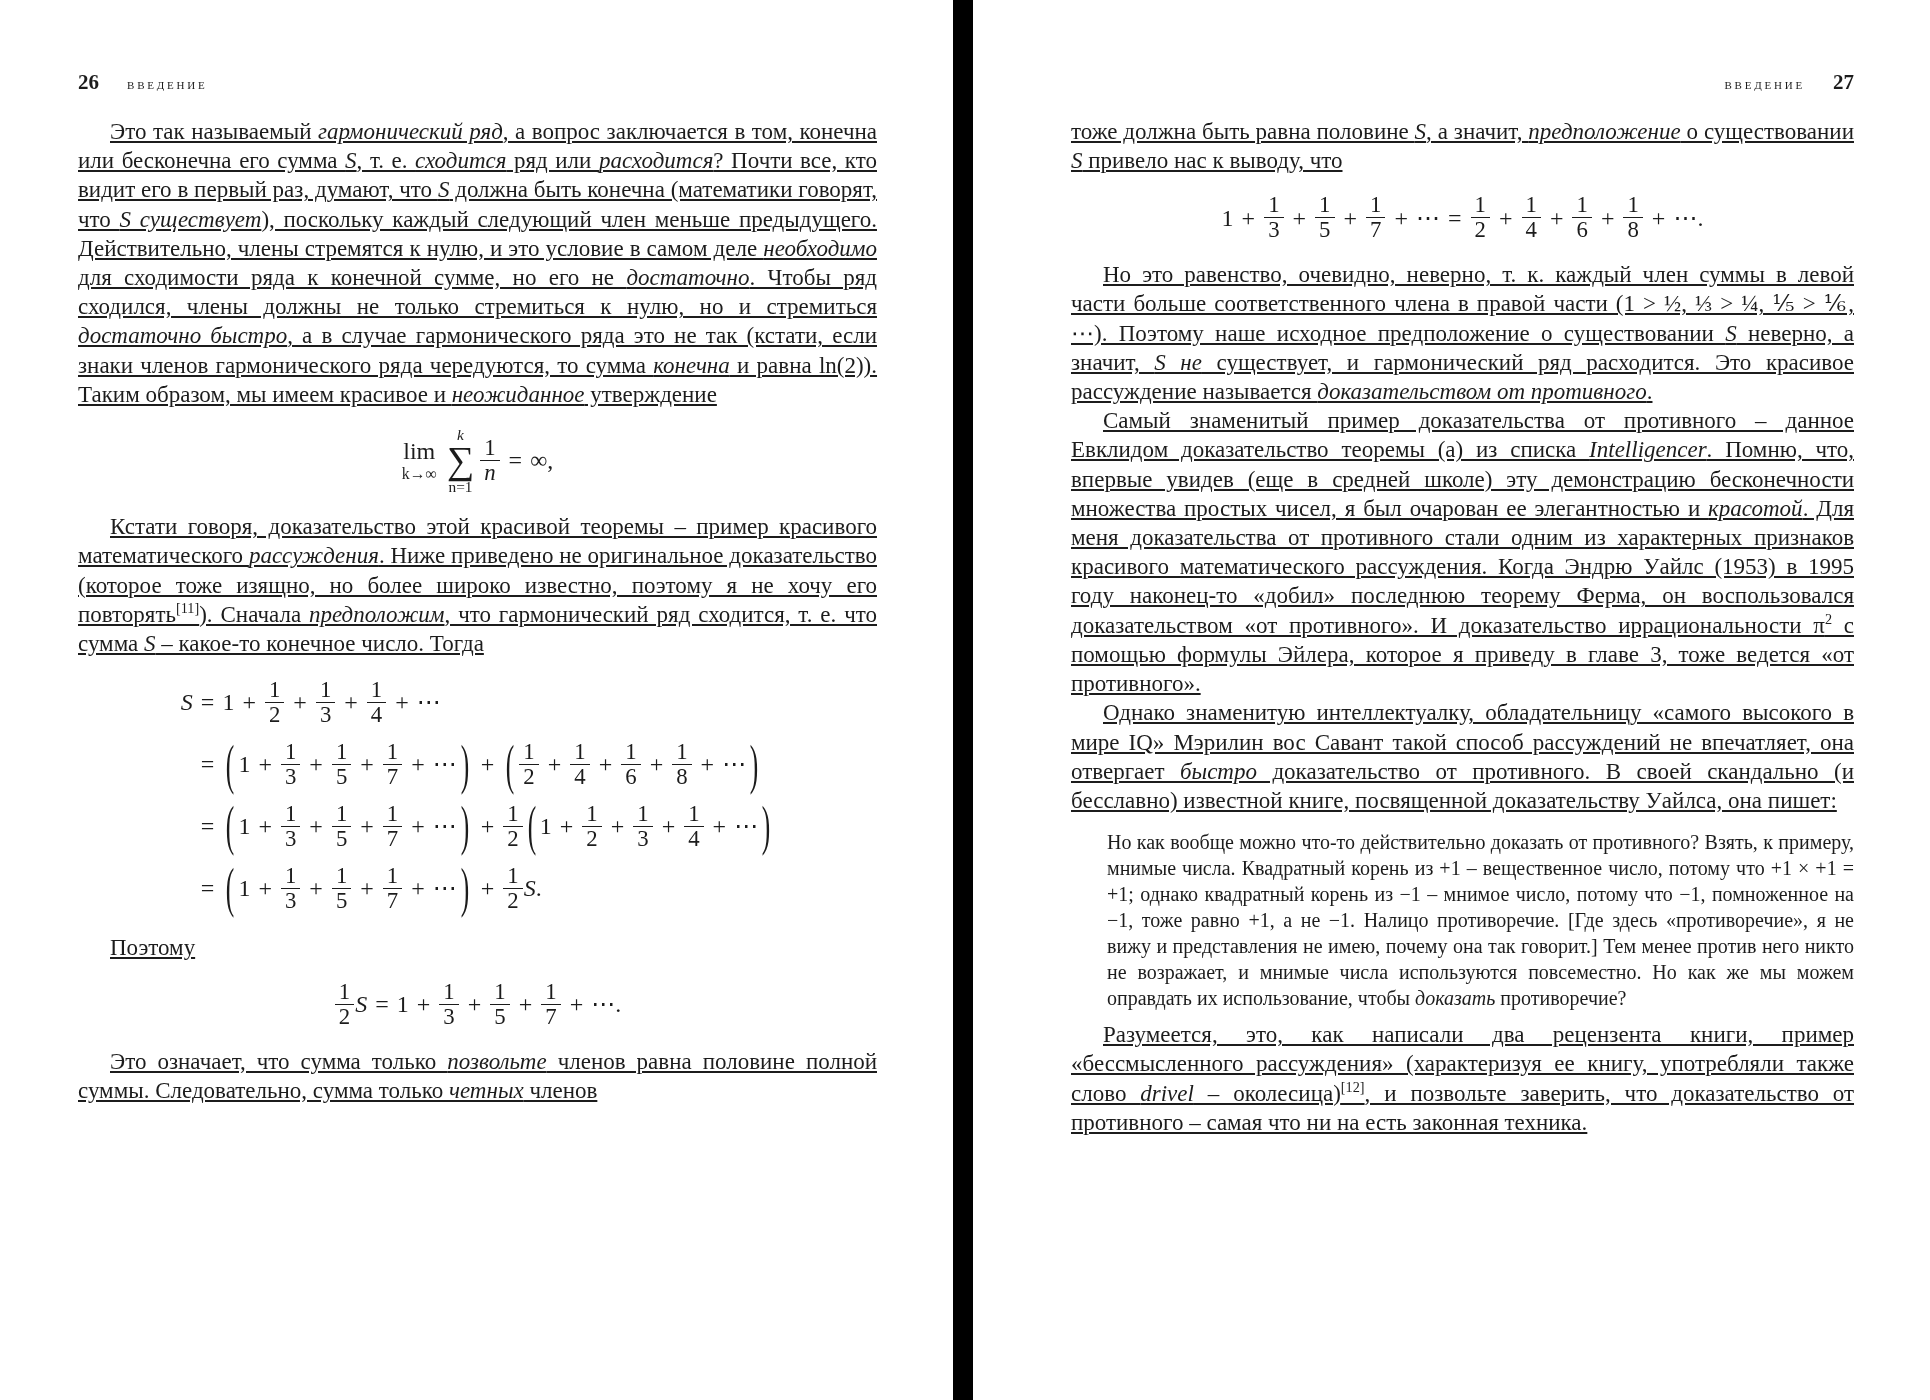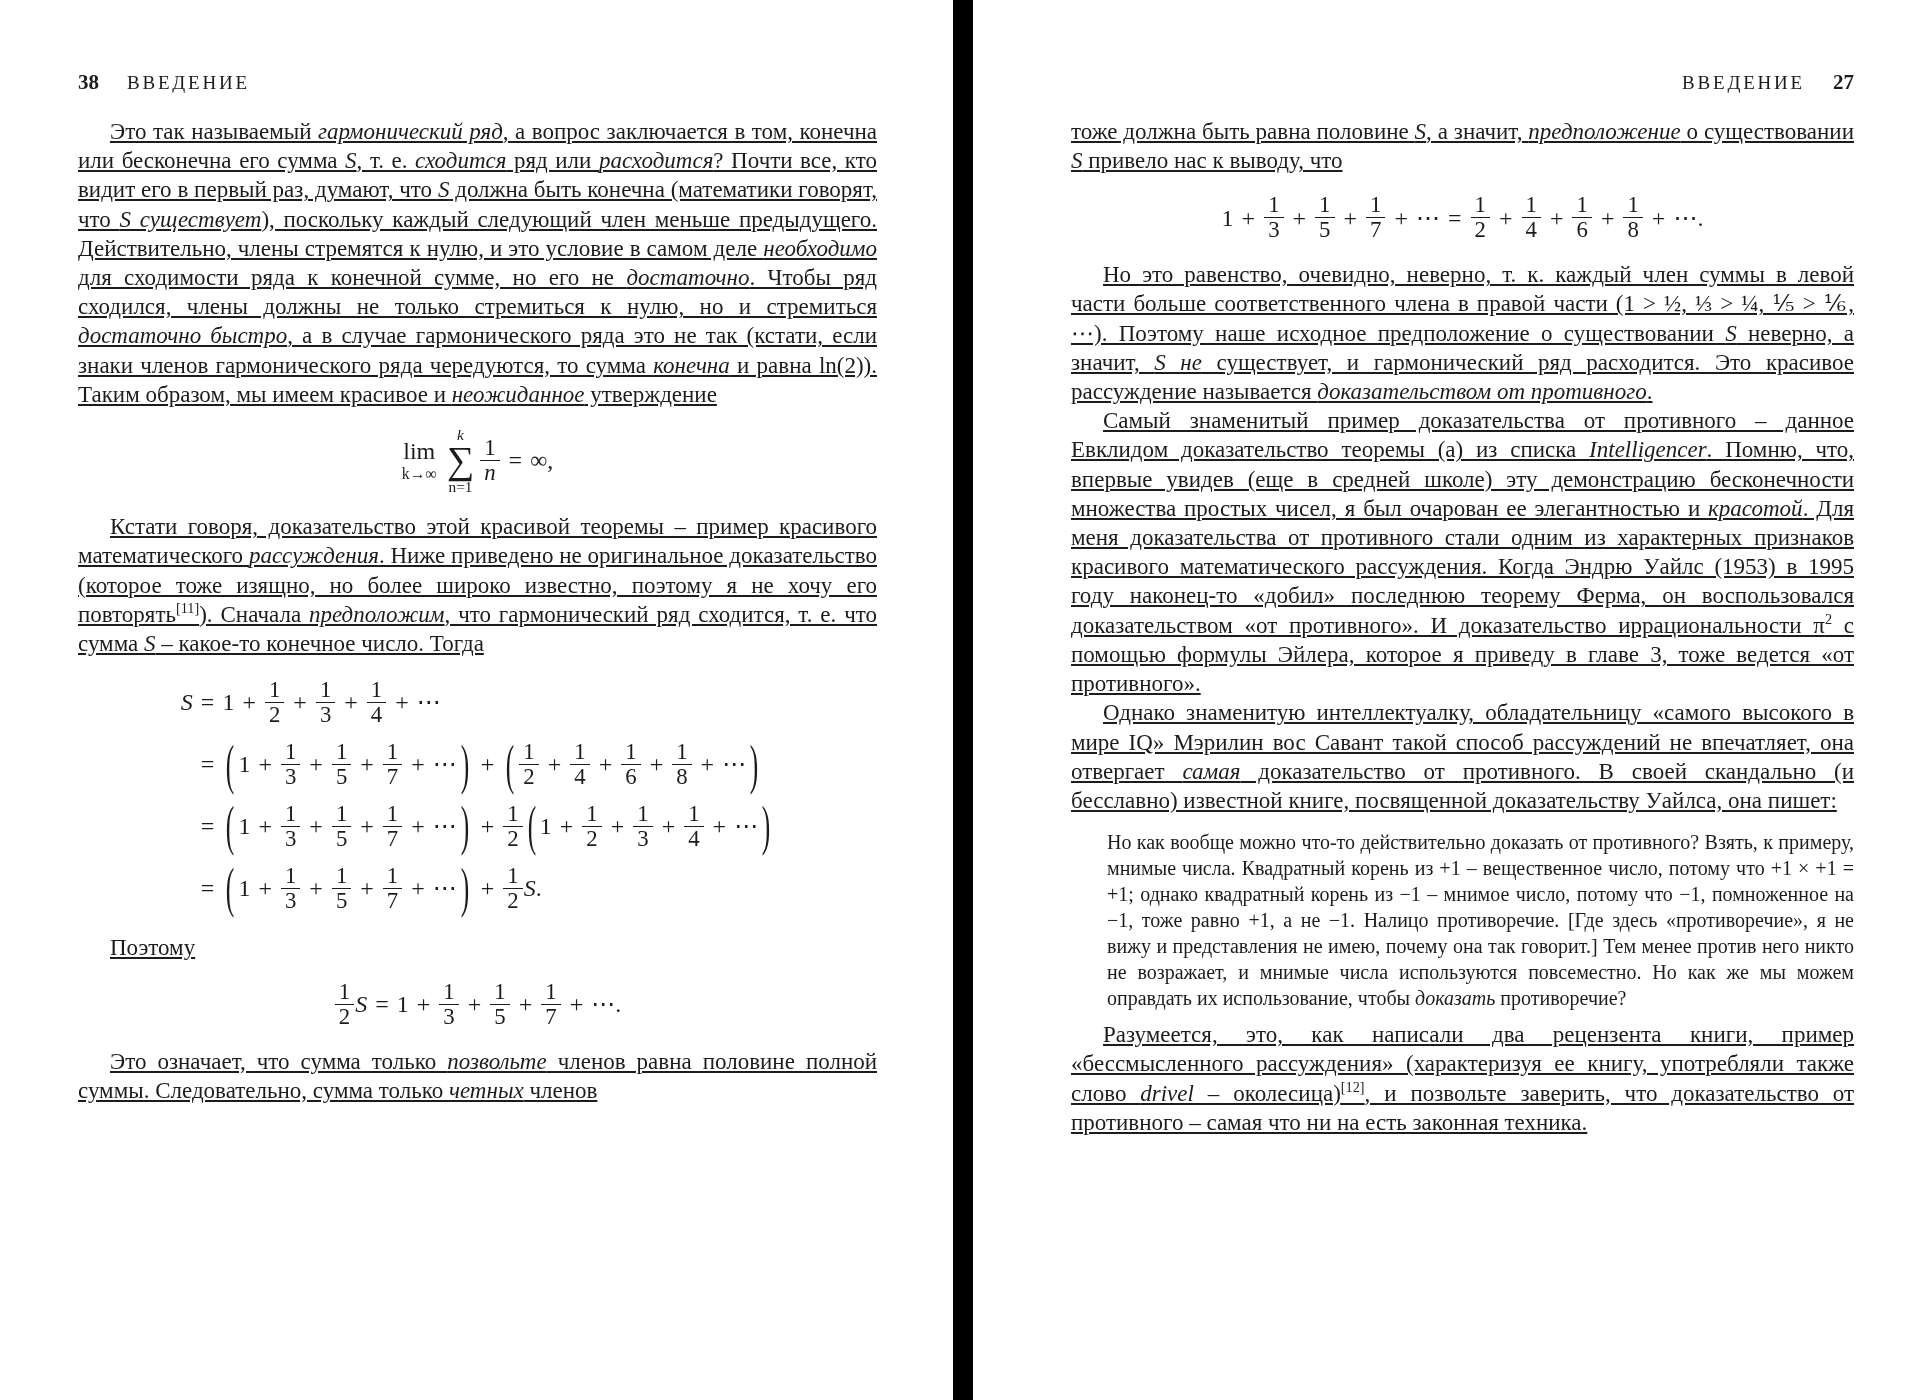--- a/index.html
+++ b/index.html
@@ -12,21 +12,21 @@
   .page.left{width:953px;padding:70px 76px 0 78px;}
   .gutter{width:20px;height:1400px;background:#000;}
   .page.right{width:957px;padding:70px 76px 0 98px;}
 
   
   .pg-head{display:flex;align-items:baseline;margin-bottom:22px;}
   .pg-head.right-head{justify-content:flex-end;}
   .pg-num{font-weight:bold;font-size:21px;}
   .left-head .pg-num{margin-right:28px;}
   .right-head .pg-num{margin-left:28px;}
-  .pg-title{font-size:19px;letter-spacing:2.8px;}
+  .pg-title{font-size:11px;letter-spacing:2.8px;}
 
   
   .body{font-size:23px;line-height:1.27;text-align:justify;hyphens:auto;}
   .para{margin:0;text-decoration:underline;}
   .para.indent{text-indent:32px;}
   em{font-style:italic;}
   sup{font-size:0.62em;line-height:0;}
 
   
   .display{display:flex;justify-content:center;align-items:center;margin:18px 0;font-size:24px;}
@@ -51,21 +51,21 @@
   
   .quote{font-size:20px;line-height:1.3;margin:14px 0 9px 36px;text-align:justify;}
 </style>
 </head>
 <body>
 
 <div class="spread">
 
   <section class="page left">
     <header class="pg-head left-head">
-      <span class="pg-num">38</span>
+      <span class="pg-num">26</span>
       <span class="pg-title">ВВЕДЕНИЕ</span>
     </header>
     <div class="body">
       <p class="para indent">Это так называемый <em>гармонический ряд</em>, а вопрос заключается в том, конечна или бесконечна его сумма <em>S</em>, т. е. <em>сходится</em> ряд или <em>расходится</em>? Почти все, кто видит его в первый раз, думают, что <em>S</em> должна быть конечна (математики говорят, что <em>S существует</em>), поскольку каждый следующий член меньше предыдущего. Действительно, члены стремятся к нулю, и это условие в самом деле <em>необходимо</em> для сходимости ряда к конечной сумме, но его не <em>достаточно</em>. Чтобы ряд сходился, члены должны не только стремиться к нулю, но и стремиться <em>достаточно быстро</em>, а в случае гармонического ряда это не так (кстати, если знаки членов гармонического ряда чередуются, то сумма <em>конечна</em> и равна ln(2)). Таким образом, мы имеем красивое и <em>неожиданное</em> утверждение</p>
       <div class="display">
           <span class="lim">
             <span>lim</span>
             <span class="sub">k→∞</span>
           </span>
           <span class="sum">
@@ -312,19 +312,19 @@
           <span class="mo">+</span>
           <span class="fr">
             <span class="n">1</span>
             <span class="d">8</span>
           </span>
           <span class="mo">+</span>
           <span class="mt">⋯.</span>
         </div>
       <p class="para indent">Но это равенство, очевидно, неверно, т. к. каждый член суммы в левой части больше соответственного члена в правой части (1 &gt; ½, ⅓ &gt; ¼, ⅕ &gt; ⅙, ⋯). Поэтому наше исходное предположение о существовании <em>S</em> неверно, а значит, <em>S не</em> существует, и гармонический ряд расходится. Это красивое рассуждение называется <em>доказательством от противного</em>.</p>
       <p class="para indent">Самый знаменитый пример доказательства от противного – данное Евклидом доказательство теоремы (а) из списка <em>Intelligencer</em>. Помню, что, впервые увидев (еще в средней школе) эту демонстрацию бесконечности множества простых чисел, я был очарован ее элегантностью и <em>красотой</em>. Для меня доказательства от противного стали одним из характерных признаков красивого математического рассуждения. Когда Эндрю Уайлс (1953) в 1995 году наконец-то «добил» последнюю теорему Ферма, он воспользовался доказательством «от противного». И доказательство иррациональности π<sup>2</sup> с помощью формулы Эйлера, которое я приведу в главе 3, тоже ведется «от противного».</p>
-      <p class="para indent">Однако знаменитую интеллектуалку, обладательницу «самого высокого в мире IQ» Мэрилин вос Савант такой способ рассуждений не впечатляет, она отвергает <em>самая</em> доказательство от противного. В своей скандально (и бесславно) известной книге, посвященной доказательству Уайлса, она пишет:</p>
+      <p class="para indent">Однако знаменитую интеллектуалку, обладательницу «самого высокого в мире IQ» Мэрилин вос Савант такой способ рассуждений не впечатляет, она отвергает <em>быстро</em> доказательство от противного. В своей скандально (и бесславно) известной книге, посвященной доказательству Уайлса, она пишет:</p>
       <blockquote class="quote">Но как вообще можно что-то действительно доказать от противного? Взять, к примеру, мнимые числа. Квадратный корень из +1 – вещественное число, потому что +1 × +1 = +1; однако квадратный корень из −1 – мнимое число, потому что −1, помноженное на −1, тоже равно +1, а не −1. Налицо противоречие. [Где здесь «противоречие», я не вижу и представления не имею, почему она так говорит.] Тем менее против него никто не возражает, и мнимые числа используются повсеместно. Но как же мы можем оправдать их использование, чтобы <em>доказать</em> противоречие?</blockquote>
       <p class="para indent">Разумеется, это, как написали два рецензента книги, пример «бессмысленного рассуждения» (характеризуя ее книгу, употребляли также слово <em>drivel</em> – околесица)<sup>[12]</sup>, и позвольте заверить, что доказательство от противного – самая что ни на есть законная техника.</p>
     </div>
   </section>
 
 </div>
 
 </body></html>

